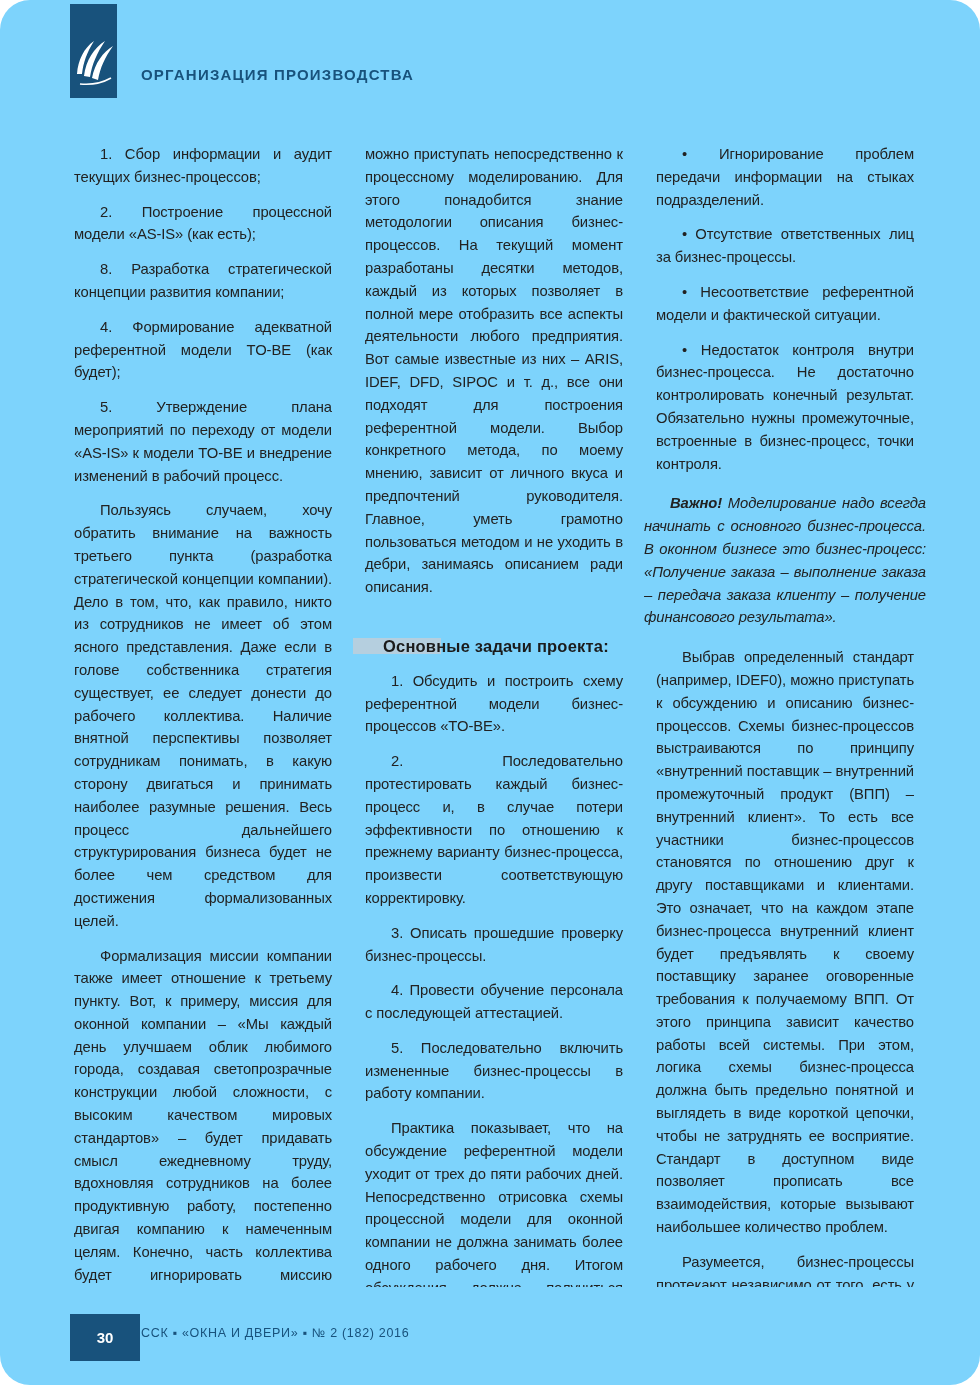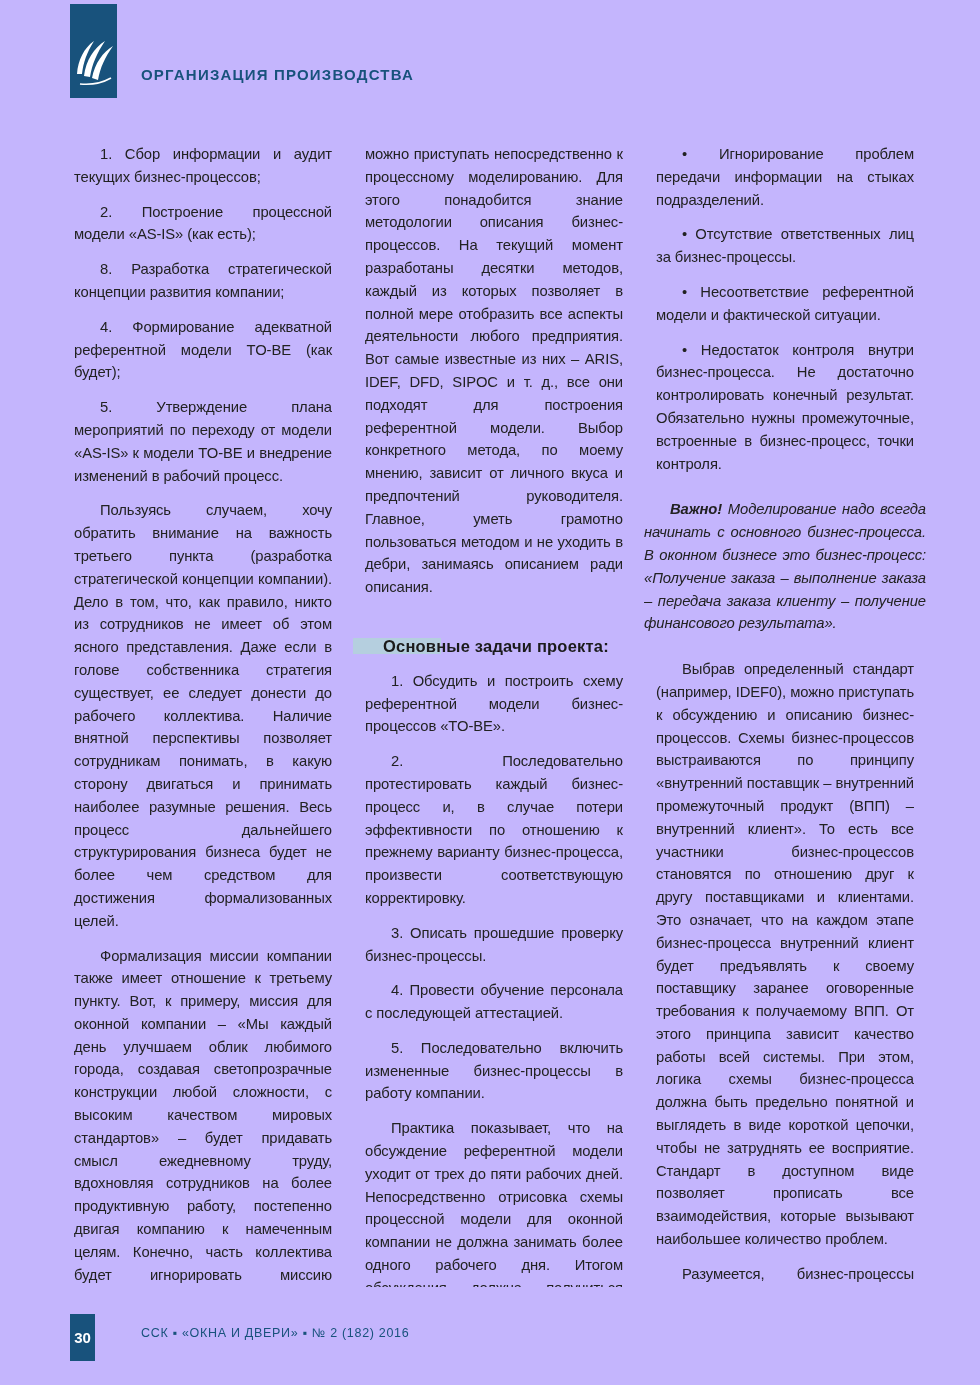--- a/index.html
+++ b/index.html
@@ -4,24 +4,25 @@
 <style>
   :root{
     --blue:#18527c;
     --hl:#b5cfdf;
     --ink:#222222;
   }
   html,body{margin:0;padding:0;background:#ffffff;}
   .page{
     position:relative;
     width:980px;height:1385px;
-    background:#c4b5fd;
+    background:#7dd3fc;
     overflow:hidden;
     font-family:"Liberation Sans", sans-serif;
     color:var(--ink);
+    border-radius:30px;
   }
   
   .logo{
     position:absolute;left:70px;top:4px;width:47px;height:94px;
   }
   .logo svg{display:block;width:100%;height:100%;}
   .section-title{
     position:absolute;left:141px;top:66px;margin:0;
     font-size:15px;font-weight:bold;letter-spacing:1.2px;
     color:var(--blue);
@@ -36,21 +37,21 @@
   .para{
     margin:12px;
     font-size:14.8px;line-height:22.8px;
     text-align:justify;
     letter-spacing:-0.1px;
   }
   .para.body, .para.important{text-indent:26px;}
   .para.flush{text-indent:0;}
   .para.important{
     font-style:italic;
-    margin:23px 0;
+    margin:17px 0;
   }
   .para.heading{
     position:relative;
     margin:36px 0 10px 0;
     text-indent:30px;text-align:left;
     font-size:16.5px;font-weight:bold;letter-spacing:0.2px;
     color:#1b1b1b;
   }
   .para.heading::before{
     content:"";
@@ -58,21 +59,21 @@
     width:88px;height:16px;
     background:var(--hl);
     z-index:0;
   }
   .para.heading span{position:relative;z-index:1;}
   .run-bold{font-weight:normal;}
   .run-italic{font-style:italic;}
   .run-bold-italic{font-weight:bold;font-style:italic;}
   
   .page-number{
-    position:absolute;left:70px;top:1314px;width:25px;height:47px;
+    position:absolute;left:70px;top:1314px;width:70px;height:47px;
     background:var(--blue);color:#ffffff;
     display:flex;align-items:center;justify-content:center;
     font-size:15px;font-weight:bold;
   }
   .journal-line{
     position:absolute;left:141px;top:1326px;
     font-size:12.5px;letter-spacing:0.7px;
     color:var(--blue);
   }
 </style>

